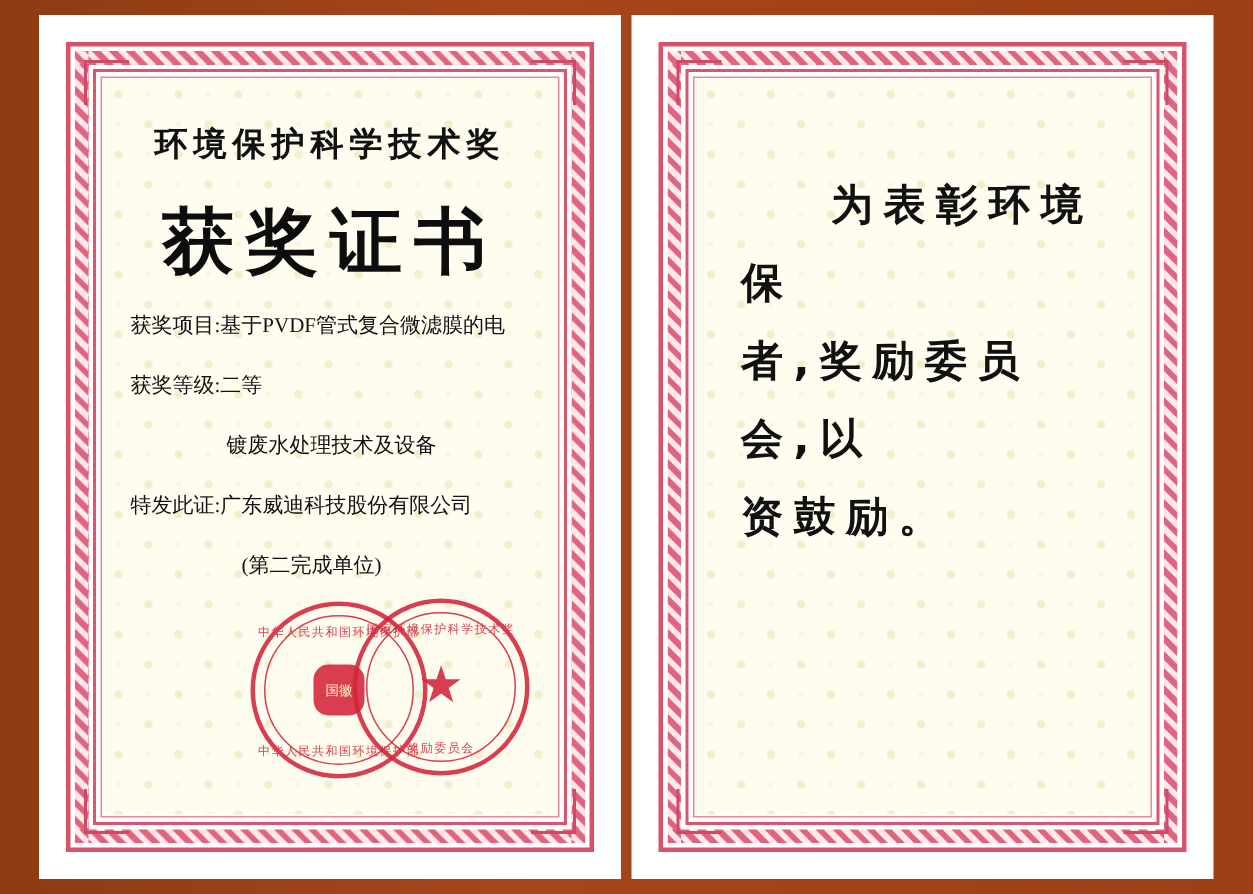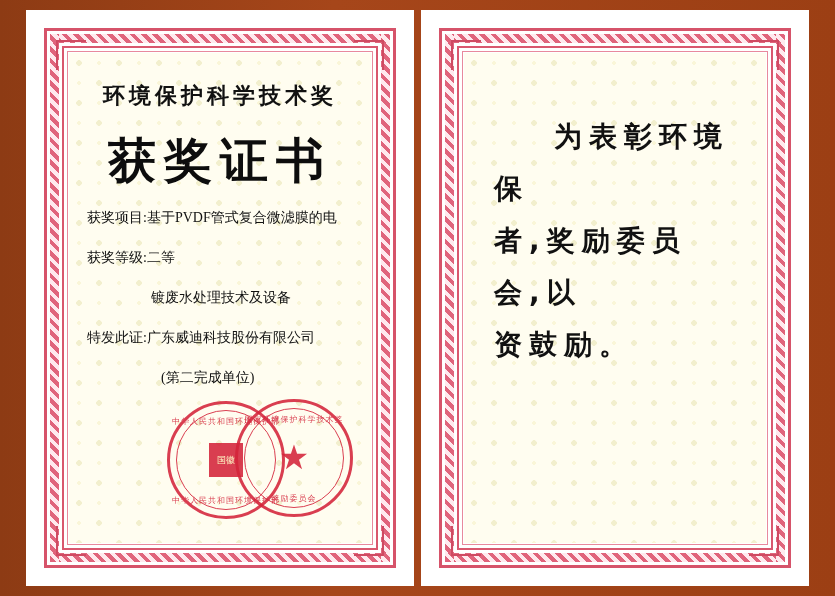--- a/index.html
+++ b/index.html
@@ -169,21 +169,21 @@
     font-size: 8px;
     letter-spacing: 1px;
   }
   .seal .arc-top { top: 12px; }
   .seal .arc-bottom { bottom: 10px; }
   .seal.left-seal .emblem {
     position: absolute;
     left: 50%; top: 50%;
     transform: translate(-50%,-50%);
     width: 34px; height: 34px;
-    border-radius: 0;
+    border-radius: 10px;
     background: #d4243a;
     color: #fff8c0;
     font-size: 9px;
     display: flex; align-items: center; justify-content: center;
   }
 
   
   .right-text {
     padding: 58px 30px 0 30px;
     font-size: 28px;

